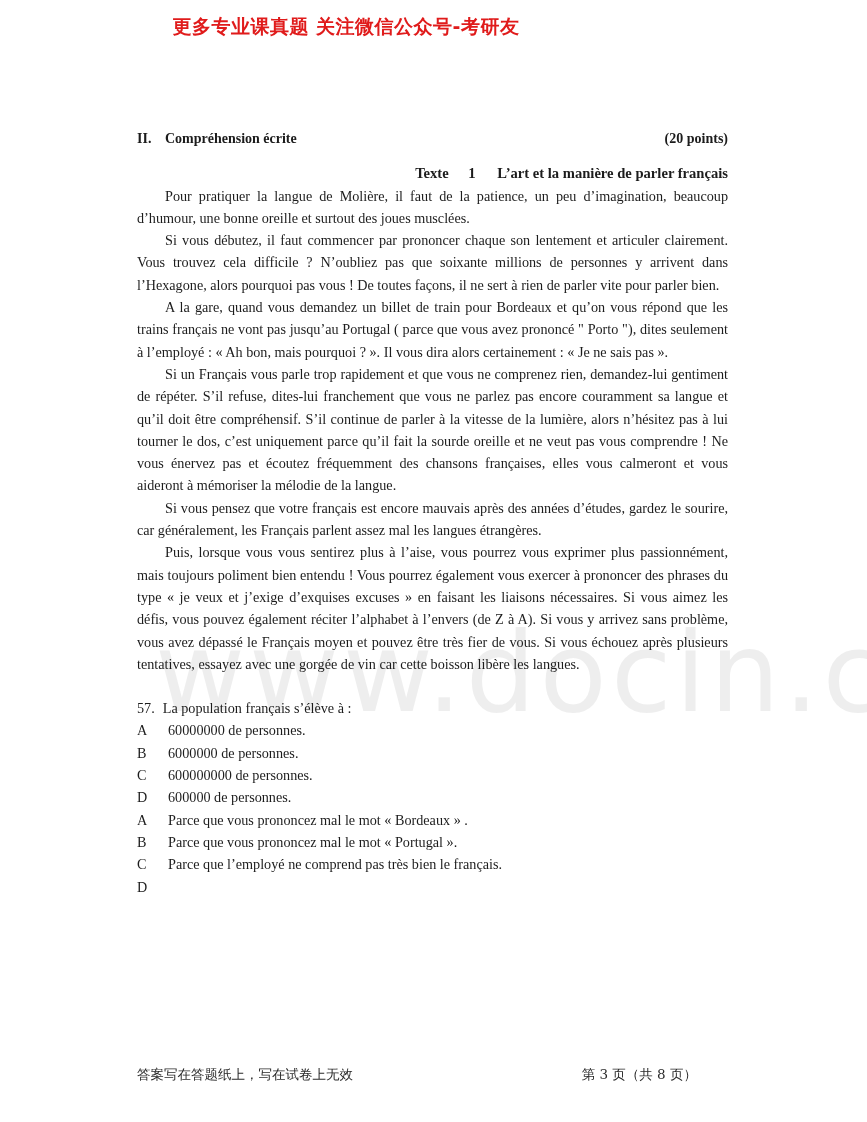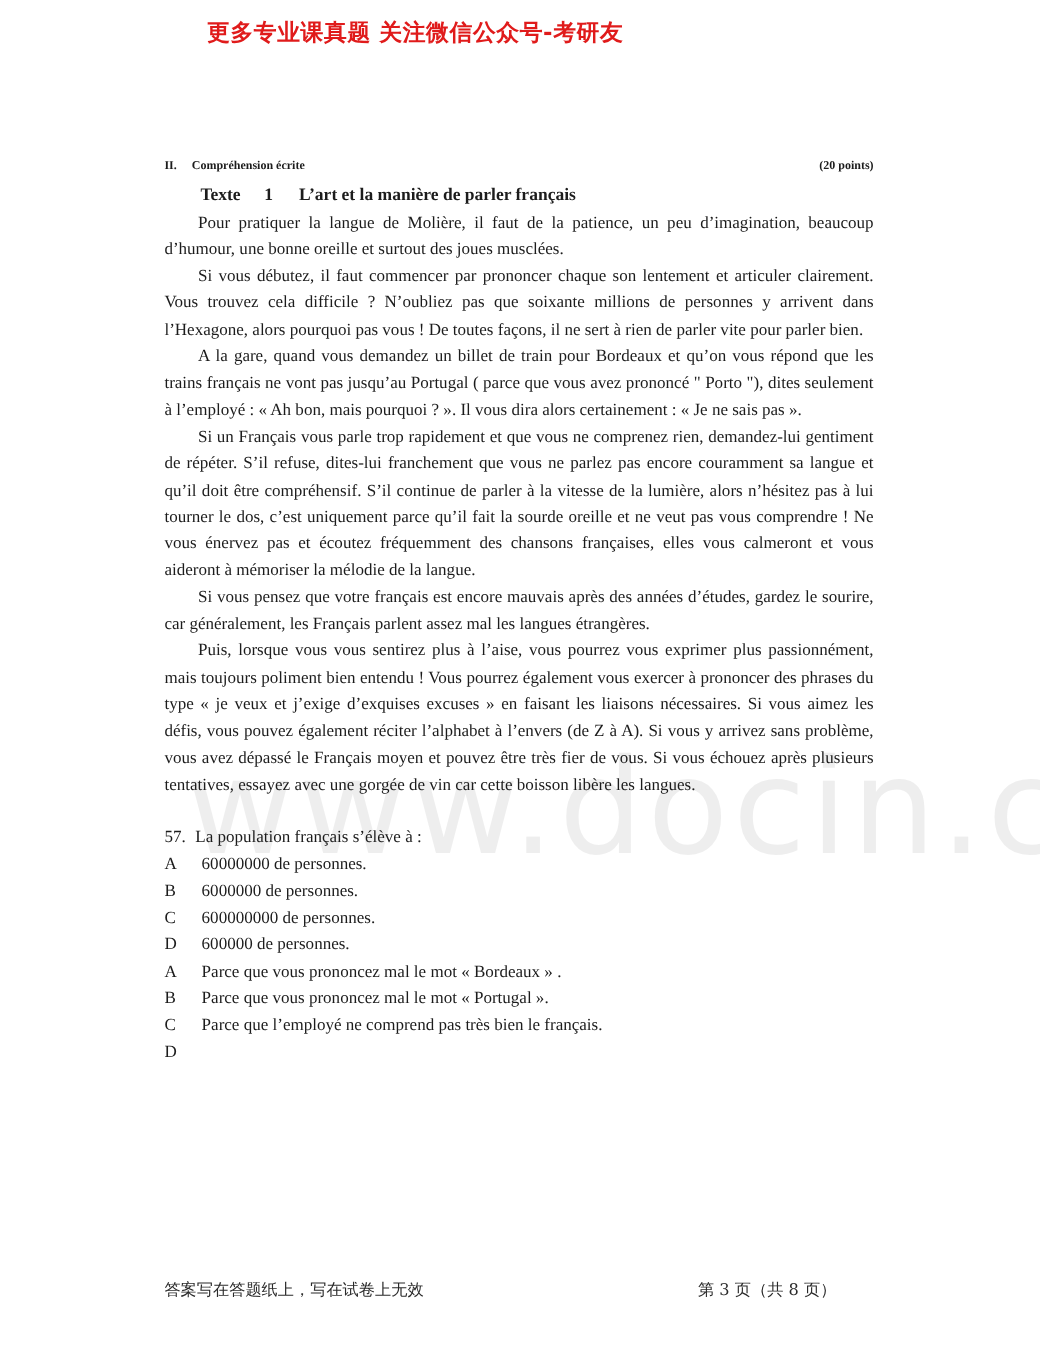--- a/index.html
+++ b/index.html
@@ -8,26 +8,26 @@
     position: absolute; top: 14px; left: 0; width: 692px; text-align: center;
     color: #e01b1b; font-family: "DejaVu Sans", sans-serif; font-weight: bold;
     font-size: 19px; letter-spacing: 0.5px;
   }
   .page {
     position: absolute; left: 137px; top: 128px; width: 591px;
     font-family: "Liberation Serif", serif; font-size: 14.2px; color: #1c1c1c;
     line-height: 22.3px;
   }
   .section-head {
-    display: flex; justify-content: space-between; font-weight: bold; font-size: 10px;
-    margin-bottom: 2px;
+    display: flex; justify-content: space-between; font-weight: bold; font-size: 14px;
+    margin-bottom: 12px;
   }
   .section-head .sec-num { margin-right: 10px; }
   .text-title {
-    text-align: left; font-weight: bold; font-size: 14.6px; padding-left: 30px; font-family: Liberation Serif, serif;
+    text-align: right; font-weight: bold; font-size: 14.6px; padding-left: 30px; font-family: Liberation Serif, serif;
   }
   .text-title .t-label { margin-right: 16px; }
   .text-title .t-num { margin-right: 18px; }
   p.para { margin: 0; text-indent: 28px; text-align: justify; }
   .questions { margin-top: 22px; }
   .q-stem { margin: 0; text-align: justify; }
   .q-num { margin-right: 8px; }
   .option { display: flex; margin: 0; }
   .option .opt-letter { width: 31px; flex: none; }
   .footer {

